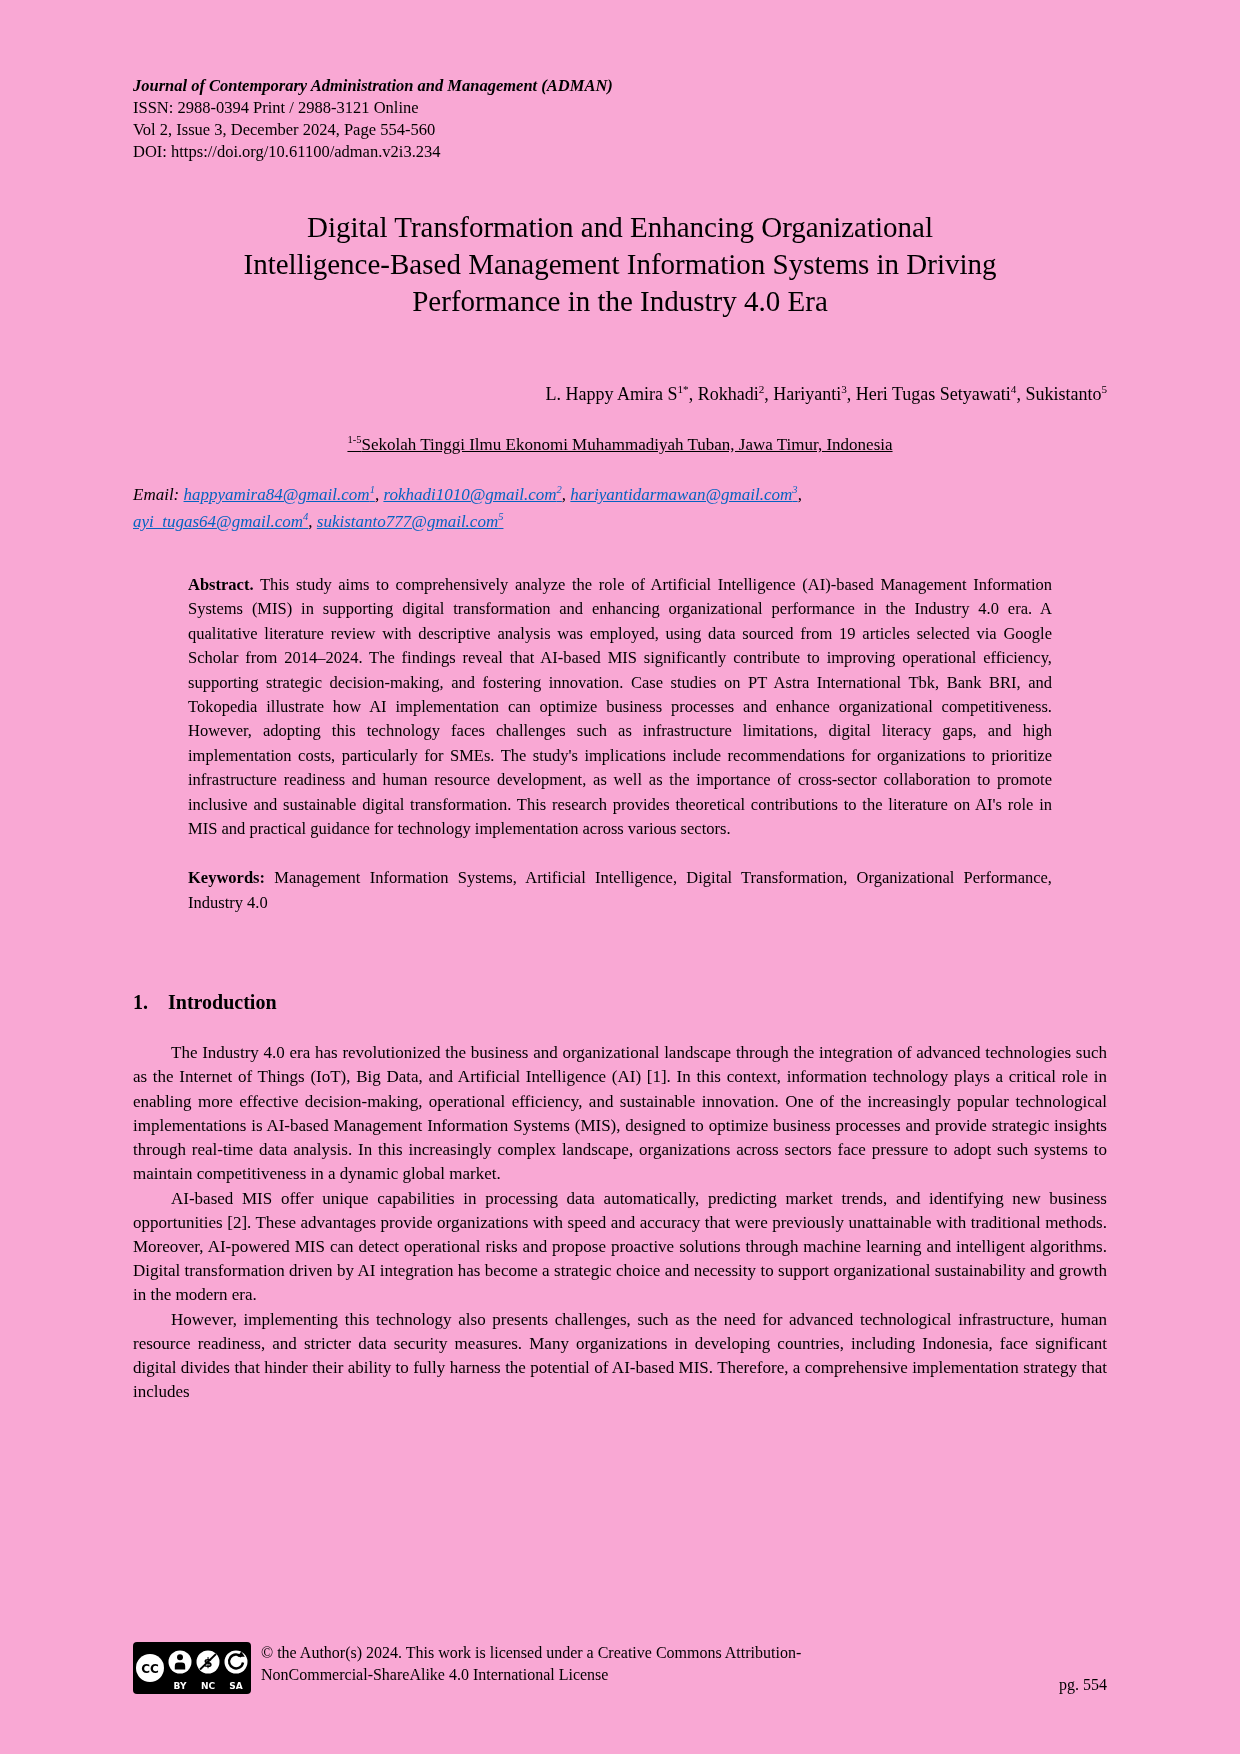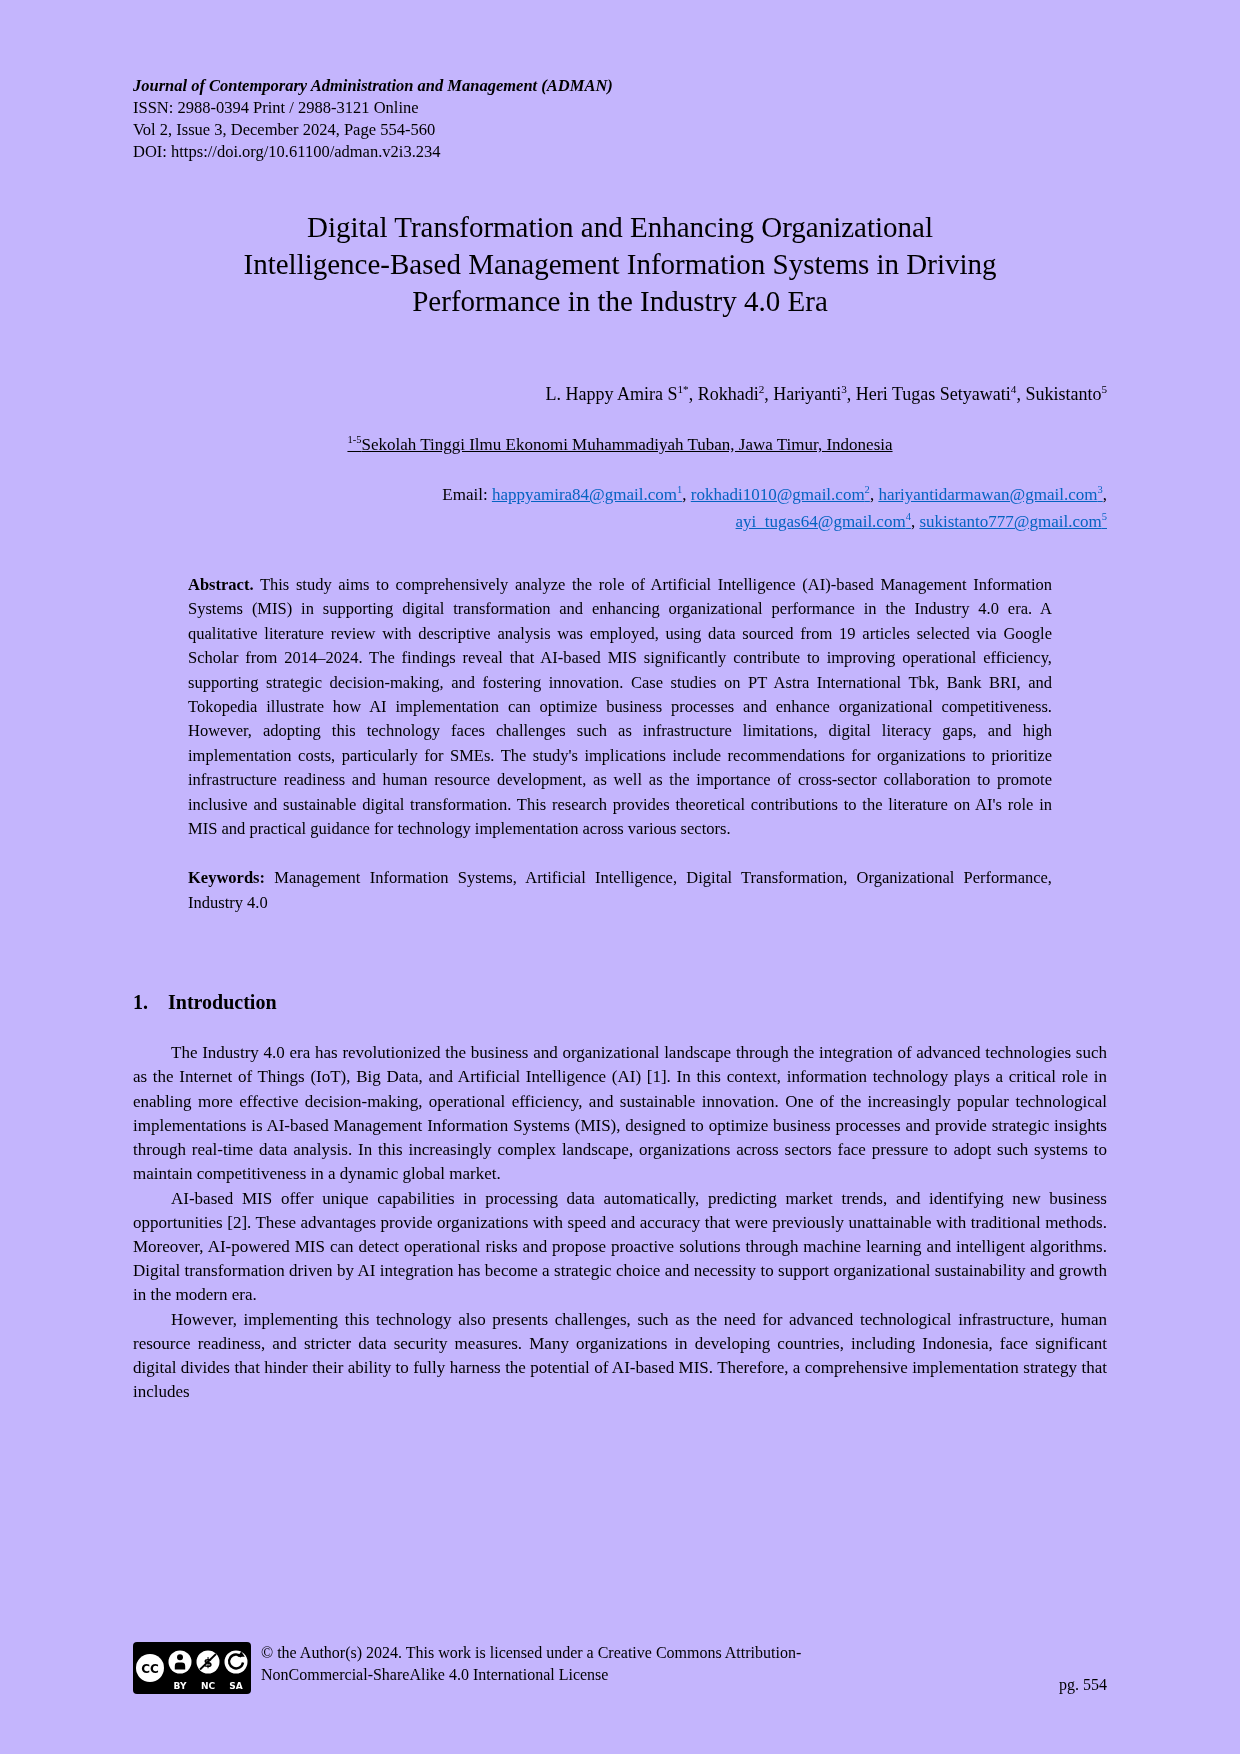--- a/index.html
+++ b/index.html
@@ -1,35 +1,35 @@
 <!DOCTYPE html>
 <html><head>
 <meta charset="utf-8">
 <style>
   html,body{margin:0;padding:0;background:#e8e8e8;}
   .page{
     width:1240px;height:1754px;position:relative;margin:0 auto;
-    background:#c4b5fd;color:#000;
+    background:#f9a8d4;color:#000;
     font-family:"Liberation Serif","DejaVu Serif",serif;
     overflow:hidden;box-sizing:border-box;
     padding:75px 133px 0 133px;
   }
   sup{font-size:0.62em;line-height:0;vertical-align:super;}
 
   
   .jheader{font-size:16.5px;line-height:22px;}
   .jheader .journal{font-weight:bold;font-style:italic;}
 
   
   .title{margin-top:46px;text-align:center;font-size:29px;line-height:37px;}
 
   
   .authors{margin-top:64px;text-align:right;font-size:18px;}
   .affiliation{margin-top:30px;text-align:center;font-size:17px;text-decoration:underline;}
-  .emails{margin-top:26px;text-align:right;font-size:17px;line-height:27px;}
+  .emails{margin-top:26px;text-align:left;font-size:17px;line-height:27px;font-style:italic;}
   a.email-link{color:#0563C1;text-decoration:underline;cursor:pointer;}
 
   
   .abstract{margin:38px 55px 0 55px;text-align:justify;font-size:16.5px;line-height:24.4px;}
   .abstract .lbl{font-weight:bold;}
   .keywords{margin:25px 55px 0 55px;text-align:justify;font-size:16.5px;line-height:24.4px;}
   .keywords .lbl{font-weight:bold;}
 
   
   .section-heading{margin-top:76px;font-size:20px;font-weight:bold;}

